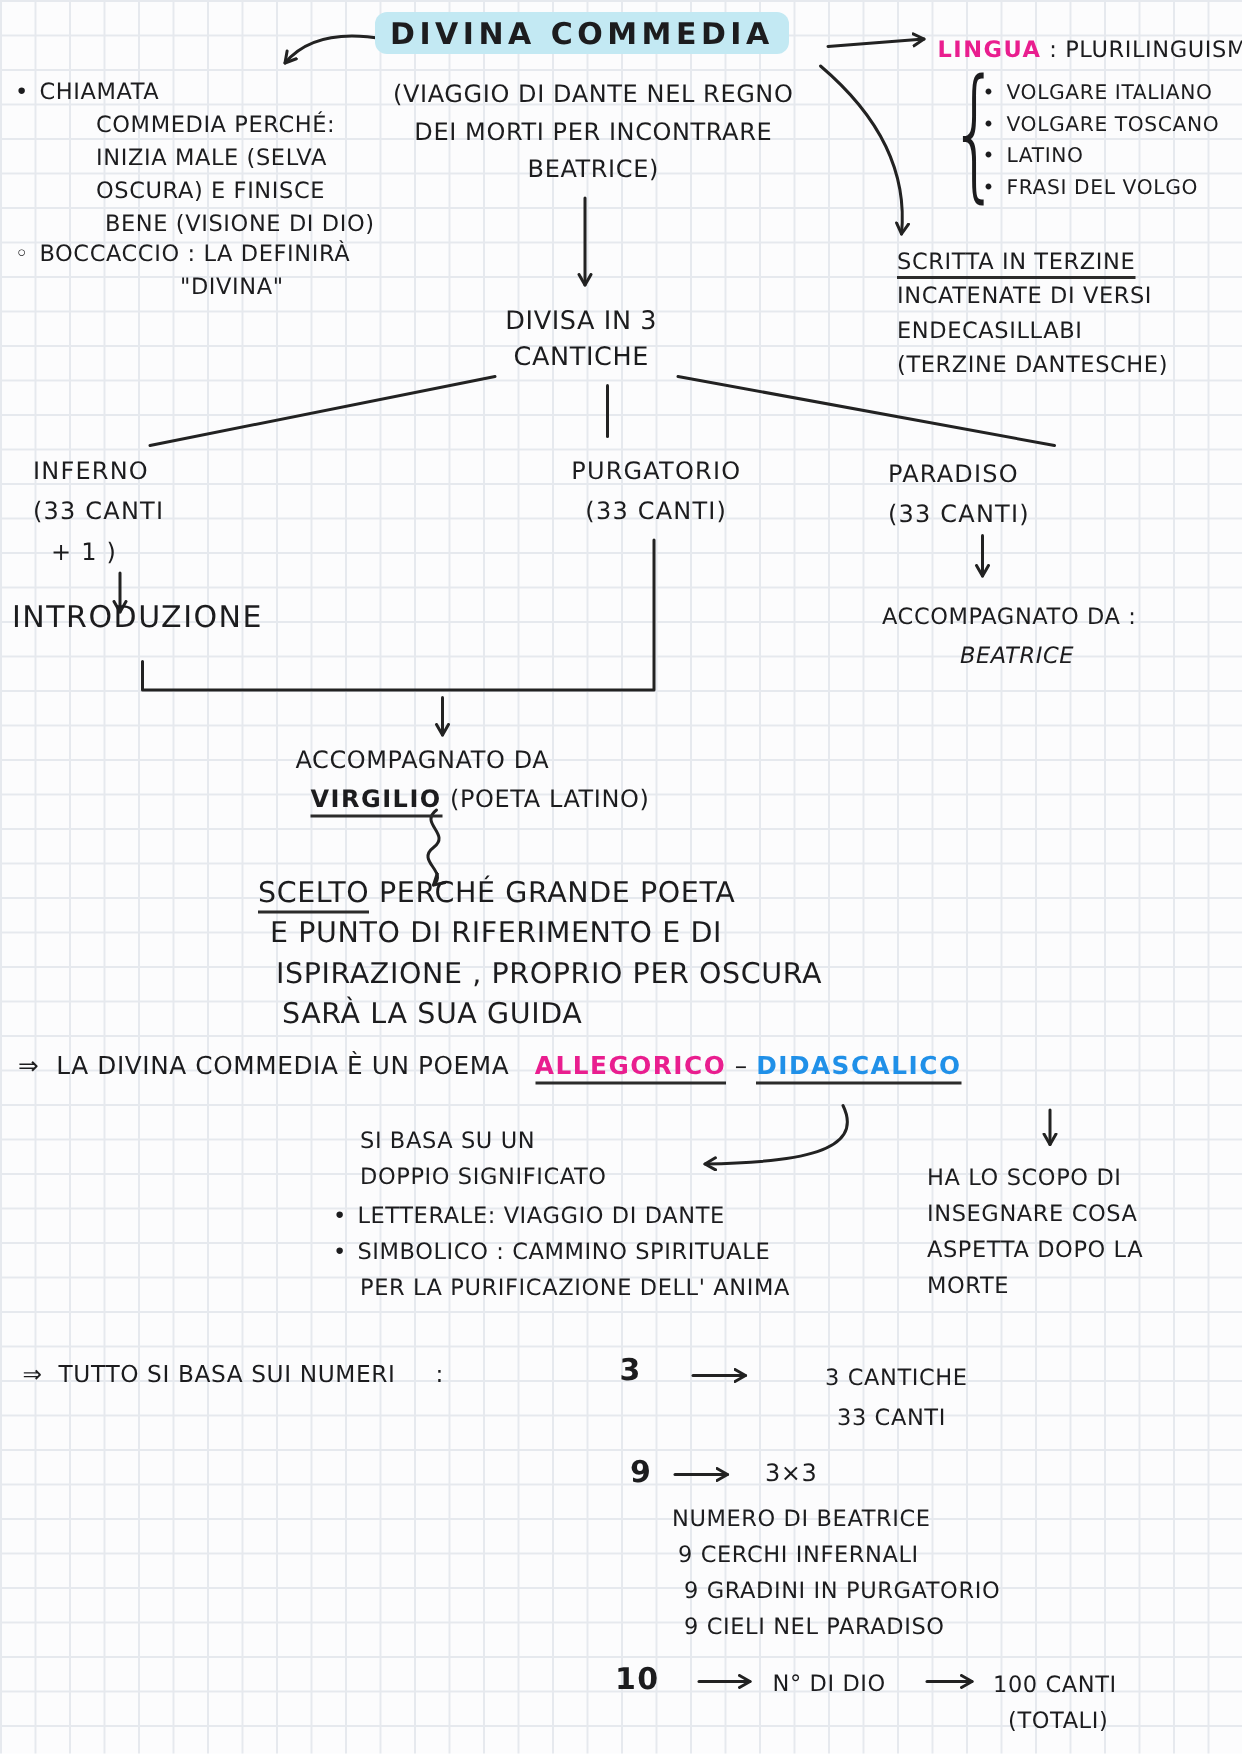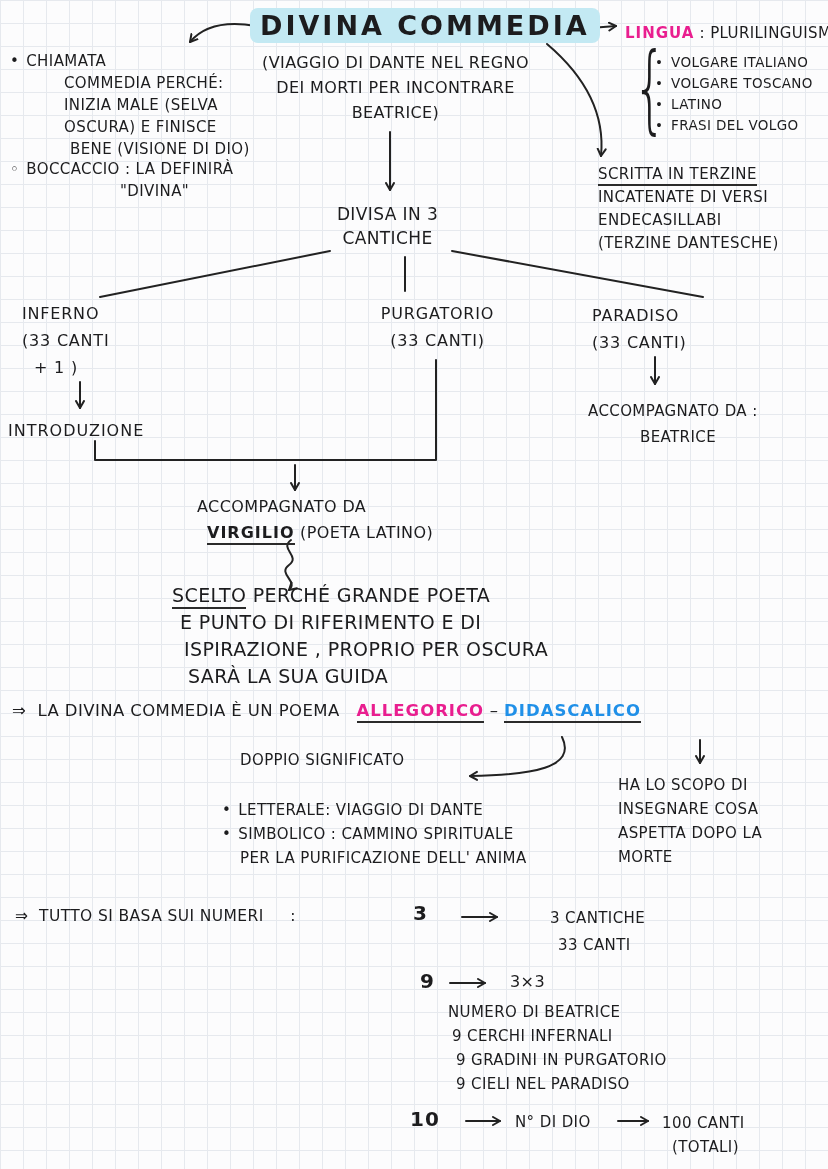--- a/index.html
+++ b/index.html
@@ -13,21 +13,21 @@
     background-size:23px 23px;
     font-family:"DejaVu Sans", sans-serif;
     color:#1c1c1e;
     overflow:hidden;
   }
   .hw{position:absolute;font-size:15px;line-height:22px;letter-spacing:.4px;white-space:nowrap;z-index:2;}
   .hw-lg{font-size:16px;line-height:27px;letter-spacing:.8px;}
   .ctr{text-align:center;}
   .title{
     position:absolute;left:250px;top:10px;z-index:2;
-    font-size:27px;letter-spacing:3px;font-weight:bold;
+    font-size:20px;letter-spacing:3px;font-weight:bold;
   }
   .hl{background:#c3e9f3;padding:2px 10px;border-radius:8px;}
   .pink{color:#e91e8f;font-weight:bold;letter-spacing:1px;}
   .blue{color:#2090e8;font-weight:bold;letter-spacing:1px;}
   .ul{border-bottom:2px solid #2b2b2b;padding-bottom:1px;}
   .bullets div{position:relative;padding-left:16px;}
   .bullets div::before{content:"•";position:absolute;left:0;}
   .dot::before{content:"•";margin-right:7px;}
   .odot::before{content:"◦";margin-right:7px;}
   .brace{
@@ -117,34 +117,34 @@
   <div class="hw ctr" style="left:305px;top:202px;width:165px;font-size:17px;line-height:24px;">
       <div>DIVISA IN 3</div>
       <div>CANTICHE</div>
     </div>
 
   <div class="hw hw-lg" style="left:22px;top:300px;">
     <div>INFERNO</div>
     <div>(33 CANTI</div>
     <div style="padding-left:12px;">+ 1  )</div>
   </div>
-  <div class="hw" style="left:8px;top:420px;font-size:16px;letter-spacing:1px;">INTRODUZIONE</div>
+  <div class="hw" style="left:8px;top:400px;font-size:20px;letter-spacing:1px;">INTRODUZIONE</div>
 
   <div class="hw hw-lg ctr" style="left:340px;top:300px;width:195px;">
     <div>PURGATORIO</div>
     <div>(33 CANTI)</div>
   </div>
 
   <div class="hw hw-lg" style="left:592px;top:302px;">
     <div>PARADISO</div>
     <div>(33 CANTI)</div>
   </div>
   <div class="hw" style="left:588px;top:398px;line-height:26px;">
     <div>ACCOMPAGNATO DA :</div>
-    <div class="ctr" style="width:180px;">BEATRICE</div>
+    <div class="ctr" style="width:180px;font-style:italic;">BEATRICE</div>
   </div>
 
   <div class="hw" style="left:197px;top:494px;font-size:16px;line-height:26px;">
     <div>ACCOMPAGNATO DA</div>
     <div style="padding-left:10px;">
       <span class="ul" style="font-weight:bold;letter-spacing:1px;">VIRGILIO</span>
       <span>(POETA LATINO)</span>
     </div>
   </div>
   <div class="hw" style="left:172px;top:582px;font-size:19px;line-height:27px;">
@@ -159,20 +159,21 @@
 
   <div class="hw" style="left:12px;top:700px;font-size:16.5px;">
     <span>⇒</span>&nbsp;
     <span>LA DIVINA COMMEDIA È UN POEMA</span>&nbsp;&nbsp;
     <span class="pink ul">ALLEGORICO</span>
     <span>–</span>
     <span class="blue ul">DIDASCALICO</span>
   </div>
 
   <div class="hw" style="left:240px;top:748px;line-height:24px;">
+      <div>SI BASA SU UN</div>
       <div>DOPPIO SIGNIFICATO</div>
     </div>
   <div class="hw" style="left:222px;top:798px;line-height:24px;">
     <div><span class="dot"></span><span>LETTERALE: VIAGGIO DI DANTE</span></div>
     <div><span class="dot"></span><span>SIMBOLICO : CAMMINO SPIRITUALE</span></div>
     <div style="padding-left:18px;">PER LA PURIFICAZIONE DELL' ANIMA</div>
   </div>
 
   <div class="hw" style="left:618px;top:773px;line-height:24px;">
       <div>HA LO SCOPO DI</div>

